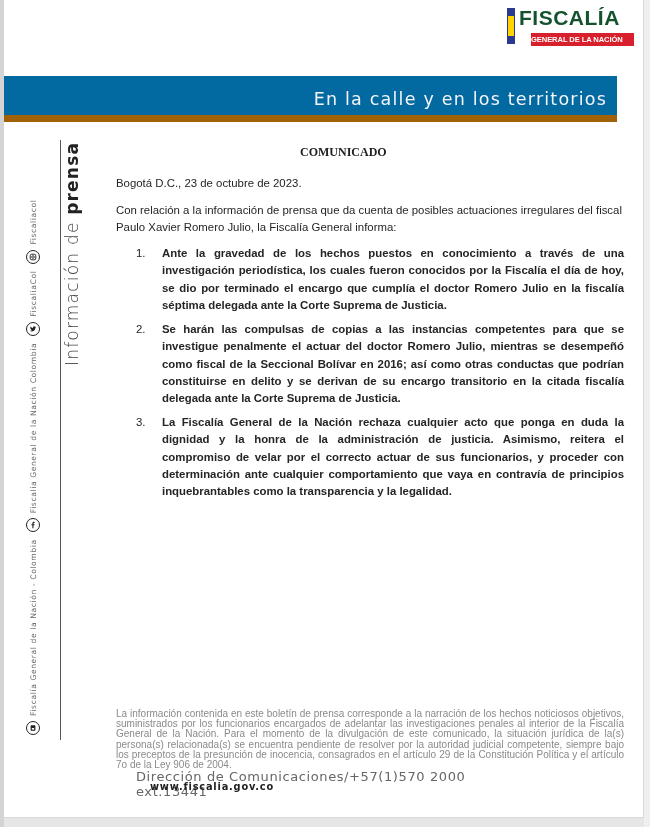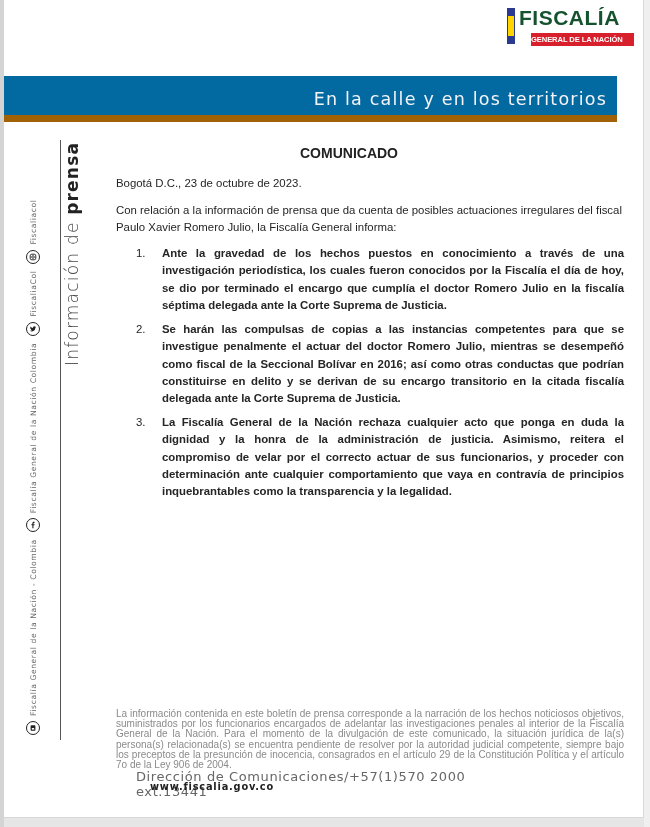--- a/index.html
+++ b/index.html
@@ -57,21 +57,21 @@
       display: inline-flex; align-items: center; justify-content: center;
       width: 14px; height: 14px; border: 1.6px solid #222; border-radius: 50%;
       margin: 0 5px; transform: rotate(90deg); flex: 0 0 14px;
     }
     .soc-icon svg { width: 8px; height: 8px; }
     .soc-text { margin-right: 2px; }
 
     
     .title {
       position: absolute; left: 300px; top: 145px;
-      font-family: Liberation Sans, sans-serif; font-weight: bold; font-size: 14px; color: #222;
+      font-family: Liberation Serif, serif; font-weight: bold; font-size: 12px; color: #222;
     }
     .body-text {
       font-family: "Liberation Sans", sans-serif; font-size: 11.4px; color: #252525; line-height: 17.3px;
     }
     .date { position: absolute; left: 116px; top: 175px; text-align: right; }
     .intro { position: absolute; left: 116px; top: 202px; width: 508px; }
     .list-item { position: absolute; left: 116px; width: 508px; display: flex; }
     .list-num { width: 20px; flex: 0 0 20px; text-align: left; padding-left: 20px; box-sizing: content-box; }
     .list-text { flex: 1; text-align: justify; padding-left: 6px; font-weight: bold; }
     .item1 { top: 245px; }

